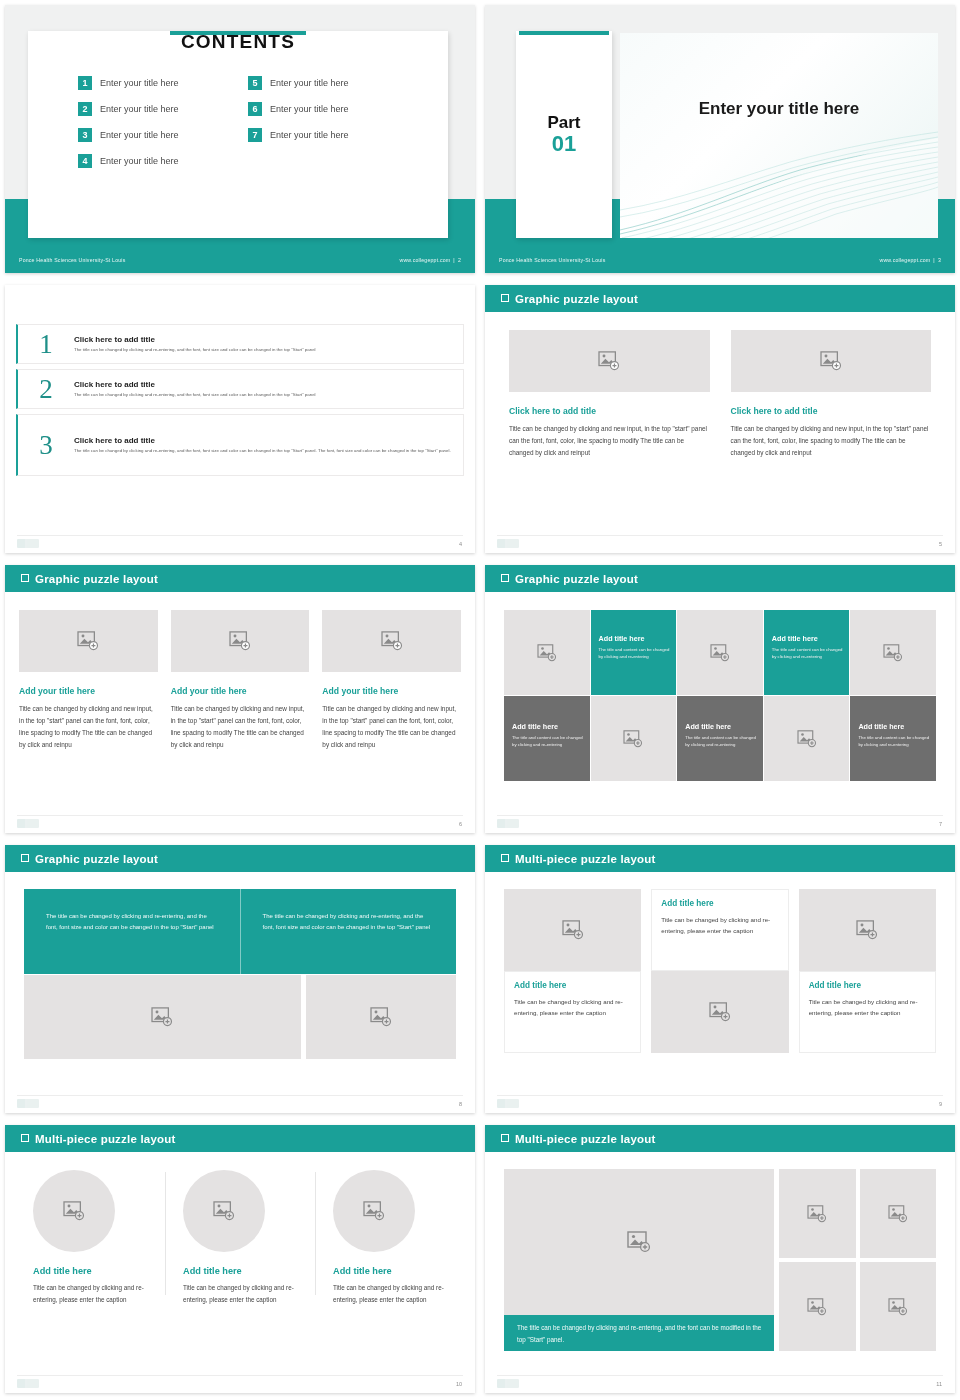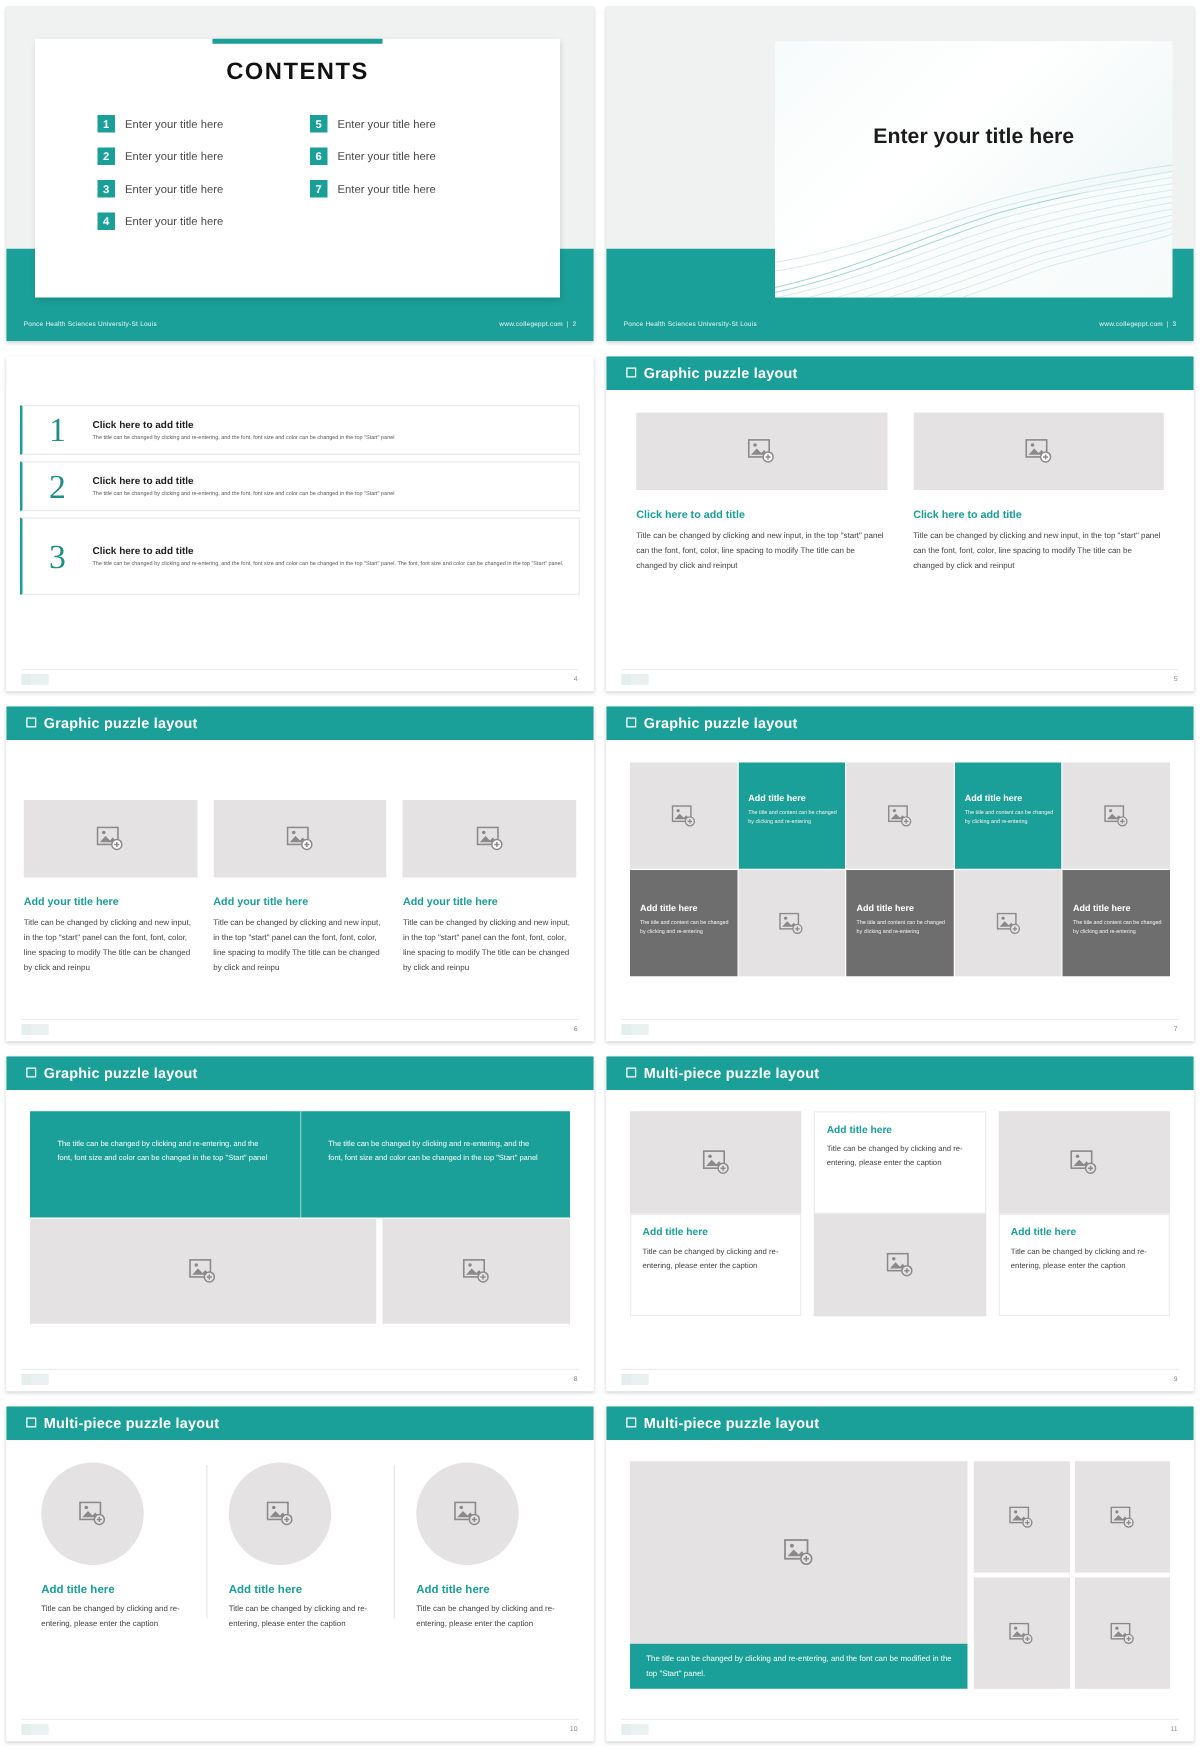--- a/index.html
+++ b/index.html
@@ -50,21 +50,21 @@
     position: absolute; left: 23px; top: 26px;
     width: 420px; height: 207px;
     background: #ffffff;
     box-shadow: 1px 2px 5px rgba(0,0,0,0.14);
   }
   .contents-rule {
     position: absolute; left: 50%; top: 0; transform: translateX(-50%);
     width: 136px; height: 3.5px; background: #1aa098;
   }
   .contents-title {
-    text-align: center; margin-top: 16px;
+    text-align: center; 
     font-size: 19px; font-weight: bold; color: #111; letter-spacing: 1.2px;
   }
   .contents-grid {
     margin: 17px 0 0 50px;
     display: grid;
     grid-template-columns: 170px 170px;
     grid-auto-rows: 26px;
     column-gap: 0;
   }
   .c-item { display: flex; align-items: center; gap: 8px; }
@@ -152,21 +152,21 @@
 
   
   .two-col { display: flex; gap: 21px; padding: 18px 24px 0 24px; }
   .two-col .col { flex: 1; }
   .two-col .ph { height: 62px; }
   .tl-teal { color: #1aa098; font-size: 8.6px; font-weight: bold; margin: 14px 0 7px 0; }
   .body-s { font-size: 6.4px; color: #444; line-height: 1.85; }
 
   
   .three-col { display: flex; gap: 13px; padding: 18px 14px 0 14px; }
-  .three-col .col { flex: 1; margin-top: 30px; }
+  .three-col .col { flex: 1; }
   .three-col .ph { height: 62px; }
 
   
   .tilewrap { padding: 18px 19px 0 19px; }
   .tilegrid {
     display: grid;
     grid-template-columns: repeat(5, 1fr);
     grid-template-rows: 85px 85px;
     gap: 1px;
   }
@@ -280,20 +280,25 @@
           <span>2</span>
         </span>
       </div>
     </div>
   </div>
 
   <div class="slide">
     <div class="slide-inner t-slide">
       <div class="t-bottom-band"></div>
 
+      <div class="part-card">
+        <div class="rule"></div>
+        <div class="part-word">Part</div>
+        <div class="part-num">01</div>
+      </div>
 
       <div class="part-pane">
         <div class="pane-title">Enter your title here</div>
         <svg width="318" height="120" viewBox="0 0 318 120">
           <g fill="none" stroke="#7fc6c0" stroke-width="0.7" opacity="0.85">
             <path d="M0,112 C70,96 120,70 180,52 C230,38 280,30 318,24"></path>
             <path d="M0,116 C72,100 124,74 184,56 C234,42 282,34 318,29"></path>
             <path d="M2,120 C76,104 128,79 188,61 C238,47 284,39 318,34"></path>
             <path d="M10,124 C82,108 132,84 192,66 C242,52 288,44 318,39"></path>
             <path d="M18,128 C88,112 138,89 196,71 C246,57 290,49 318,44"></path>

